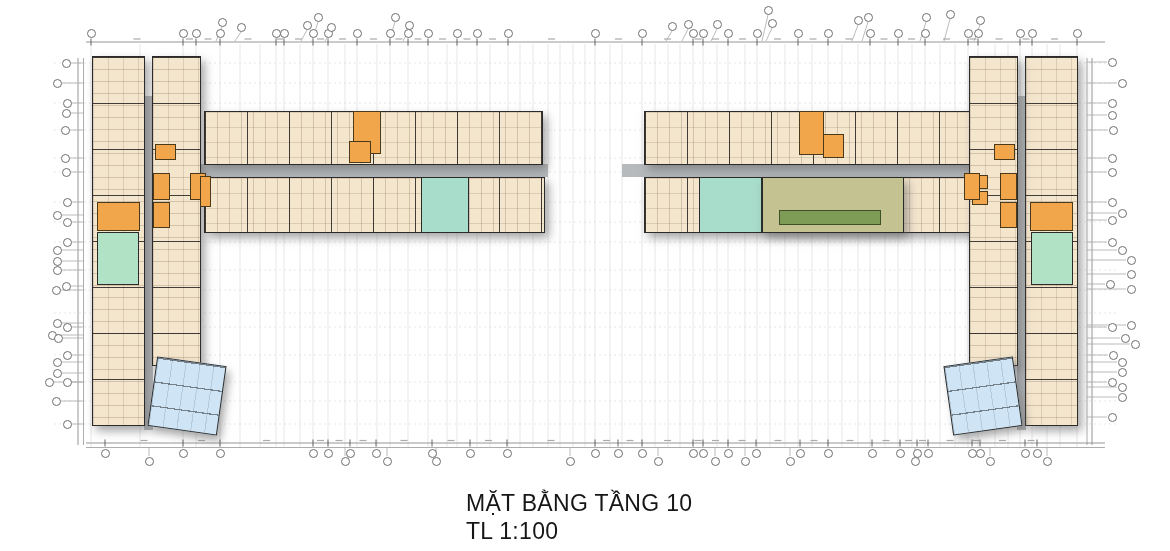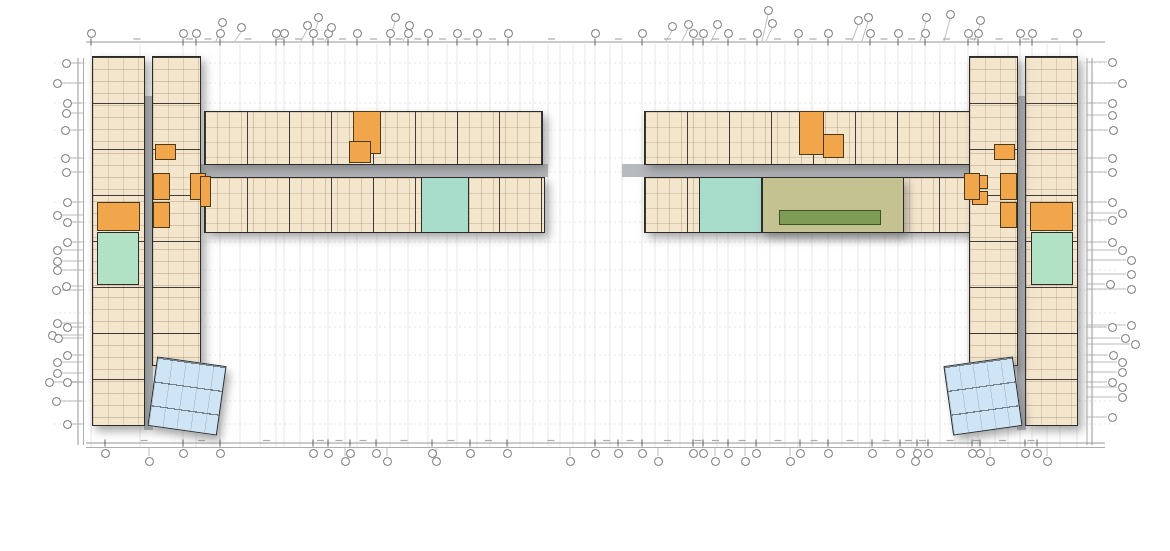--- a/index.html
+++ b/index.html
@@ -502,14 +502,16 @@
       <div class="bubble" style="left: 1130.5px; top: 339.5px;"></div>
       <div class="bubble" style="left: 1108.5px; top: 350.5px;"></div>
       <div class="bubble" style="left: 1117.5px; top: 357.5px;"></div>
       <div class="bubble" style="left: 1117.5px; top: 367.5px;"></div>
       <div class="bubble" style="left: 1107.5px; top: 377.5px;"></div>
       <div class="bubble" style="left: 1117.5px; top: 382.5px;"></div>
       <div class="bubble" style="left: 1117.5px; top: 392.5px;"></div>
       <div class="bubble" style="left: 1107.5px; top: 412.5px;"></div>
     </div>
   <div id="title-block">
+    <div>MẶT BẰNG TẦNG 10</div>
+    <div>TL 1:100</div>
   </div>
 </div>
 
 </body></html>

